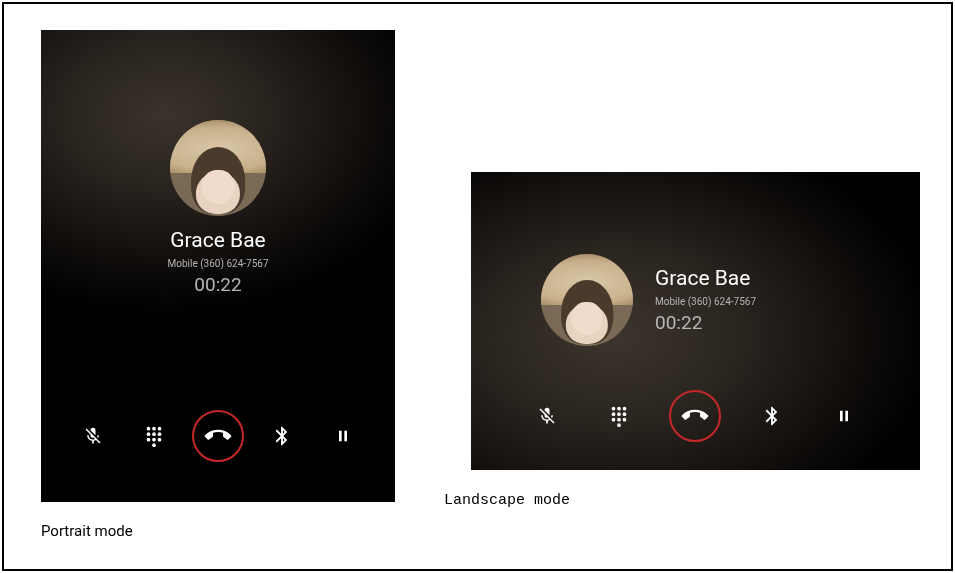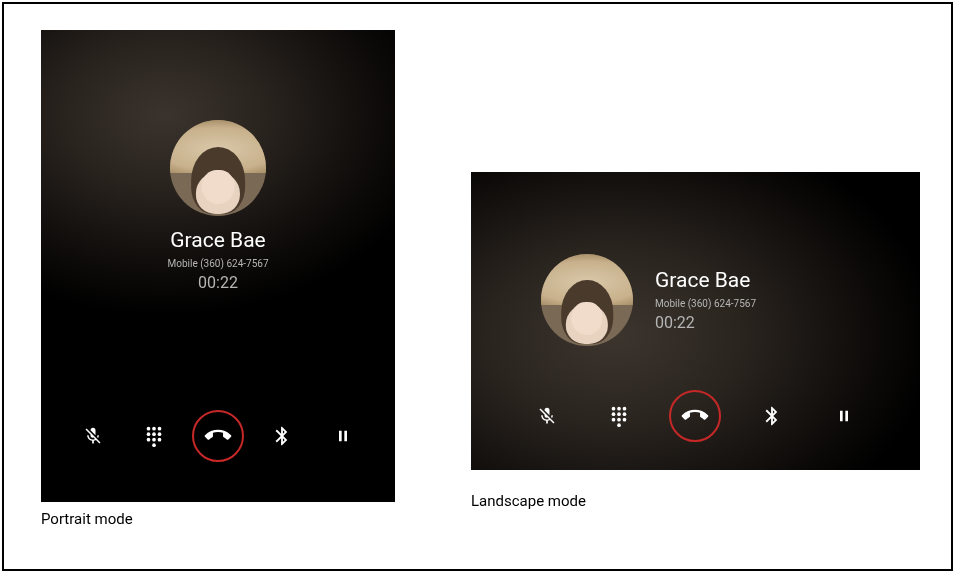--- a/index.html
+++ b/index.html
@@ -32,22 +32,22 @@
     top: 168px;
     width: 449px;
     height: 298px;
     background: radial-gradient(ellipse 320px 220px at 32% 55%, #3c352e 0%, #2a241f 40%, #110e0c 75%, #000 100%);
   }
   .caption {
     position: absolute;
     font-size: 15px;
     color: #000;
   }
-  .caption.p1 { left: 37px; top: 506px; }
-  .caption.p2 { left: 467px; top: 488px; }
+  .caption.p1 { left: 37px; top: 518px; }
+  .caption.p2 { left: 440px; top: 488px; font-family: Liberation Mono, monospace; }
 
   
   .portrait .avatar-wrap {
     position: absolute;
     left: 50%;
     top: 90px;
     transform: translateX(-50%);
     width: 96px;
     height: 96px;
   }
@@ -143,21 +143,21 @@
     font-weight: 400;
     margin-bottom: 6px;
   }
   .contact-detail {
     color: #b5b5b5;
     font-size: 10px;
     margin-bottom: 4px;
   }
   .duration {
     color: #b5b5b5;
-    font-size: 16px;
+    font-size: 19px;
   }
 
   .btn {
     width: 44px;
     height: 44px;
     display: flex;
     align-items: center;
     justify-content: center;
     color: #fff;
     cursor: pointer;

